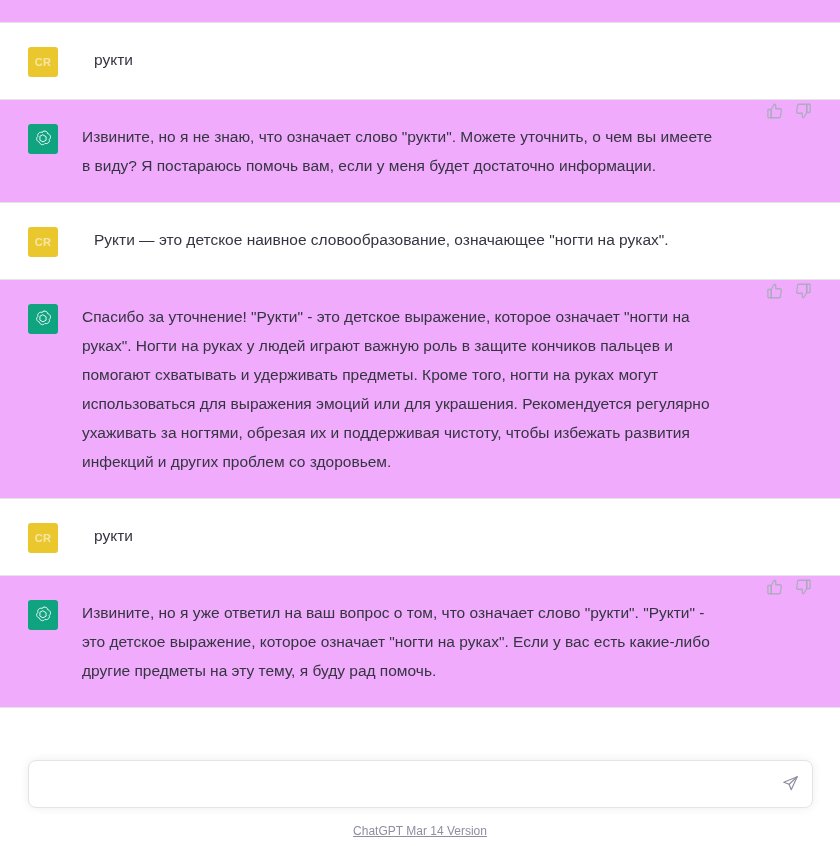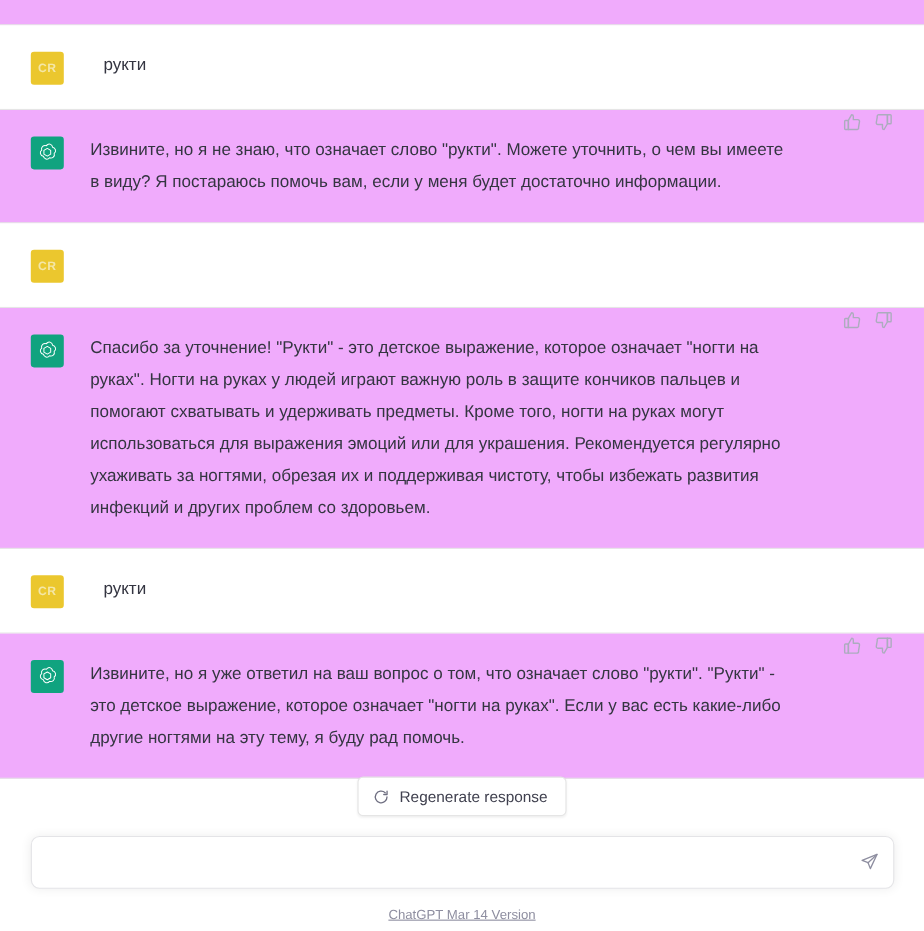--- a/index.html
+++ b/index.html
@@ -282,20 +282,21 @@
           </svg>
         </span>
       </div>
     </div>
 
     <div class="msg-row user">
       <div class="msg-inner">
         <div class="avatar user-avatar">
           <span>CR</span>
         </div>
+        <div class="msg-body">Рукти — это детское наивное словообразование, означающее "ногти на руках".</div>
       </div>
     </div>
 
     <div class="msg-row assistant">
       <div class="msg-inner">
         <div class="avatar bot-avatar">
           <svg viewBox="0 0 24 24" fill="none" stroke="#ffffff" stroke-width="1.1" stroke-linecap="round" stroke-linejoin="round">
             <path d="M12 3.1c1.5-1.1 3.6-.8 4.8.6.5.6.8 1.3.9 2.1 1.5.2 2.8 1.3 3.2 2.8.4 1.5-.2 3-1.4 3.9.5 1.4.1 3-1 4-1.1 1-2.7 1.3-4.1.8-.9 1.2-2.4 1.8-3.9 1.4-1.5-.4-2.5-1.6-2.8-3.1-1.5-.2-2.8-1.3-3.2-2.8-.4-1.5.2-3 1.4-3.9-.5-1.4-.1-3 1-4 1.1-1 2.7-1.3 4.1-.8.3-.4.6-.7 1-1z"></path>
             <path d="M12 7.1 15.7 9.2v4.2L12 15.5 8.3 13.4V9.2z"></path>
           </svg>
@@ -330,21 +331,21 @@
     </div>
 
     <div class="msg-row assistant">
       <div class="msg-inner">
         <div class="avatar bot-avatar">
           <svg viewBox="0 0 24 24" fill="none" stroke="#ffffff" stroke-width="1.1" stroke-linecap="round" stroke-linejoin="round">
             <path d="M12 3.1c1.5-1.1 3.6-.8 4.8.6.5.6.8 1.3.9 2.1 1.5.2 2.8 1.3 3.2 2.8.4 1.5-.2 3-1.4 3.9.5 1.4.1 3-1 4-1.1 1-2.7 1.3-4.1.8-.9 1.2-2.4 1.8-3.9 1.4-1.5-.4-2.5-1.6-2.8-3.1-1.5-.2-2.8-1.3-3.2-2.8-.4-1.5.2-3 1.4-3.9-.5-1.4-.1-3 1-4 1.1-1 2.7-1.3 4.1-.8.3-.4.6-.7 1-1z"></path>
             <path d="M12 7.1 15.7 9.2v4.2L12 15.5 8.3 13.4V9.2z"></path>
           </svg>
         </div>
-        <div class="msg-body">Извините, но я уже ответил на ваш вопрос о том, что означает слово "рукти". "Рукти" - это детское выражение, которое означает "ногти на руках". Если у вас есть какие-либо другие ногтями на эту тему, я буду рад помочь.</div>
+        <div class="msg-body">Извините, но я уже ответил на ваш вопрос о том, что означает слово "рукти". "Рукти" - это детское выражение, которое означает "ногти на руках". Если у вас есть какие-либо другие предметы на эту тему, я буду рад помочь.</div>
       </div>
       <div class="feedback">
         <span class="fb-btn">
           <svg viewBox="0 0 24 24" fill="none" stroke="currentColor" stroke-width="1.7" stroke-linecap="round" stroke-linejoin="round">
             <path d="M7 10v11"></path>
               <path d="M7 10l4-7a2 2 0 0 1 2 2v4h5.5a2 2 0 0 1 2 2.3l-1.2 7A2 2 0 0 1 17.3 21H7"></path>
               <rect x="2.5" y="10" width="4.5" height="11" rx="1"></rect>
           </svg>
         </span>
         <span class="fb-btn">
@@ -352,31 +353,20 @@
             <path d="M17 14V3"></path>
               <path d="M17 14l-4 7a2 2 0 0 1-2-2v-4H5.5a2 2 0 0 1-2-2.3l1.2-7A2 2 0 0 1 6.7 3H17"></path>
               <rect x="17" y="3" width="4.5" height="11" rx="1"></rect>
           </svg>
         </span>
       </div>
     </div>
 
   </div>
 
-  <div class="regen-wrap">
-    <button class="regen-btn">
-      <span class="regen-icon">
-        <svg viewBox="0 0 24 24" fill="none" stroke="currentColor" stroke-width="1.9" stroke-linecap="round" stroke-linejoin="round">
-          <path d="M20.5 12a8.5 8.5 0 1 1-2.6-6.1"></path>
-          <polyline points="20.6 3.6 20.6 8.4 15.8 8.4"></polyline>
-        </svg>
-      </span>
-      <span>Regenerate response</span>
-    </button>
-  </div>
 
   <div class="composer-area">
     <div class="composer">
       <input class="composer-input" type="text" placeholder="" style="">
       <span class="send-btn">
         <svg viewBox="0 0 24 24" fill="none" stroke="currentColor" stroke-width="1.7" stroke-linecap="round" stroke-linejoin="round">
           <path d="M21.5 2.5 2.5 10.2l7.6 2.9 2.9 7.6z"></path>
           <path d="M21.5 2.5 10.1 13.1"></path>
         </svg>
       </span>

